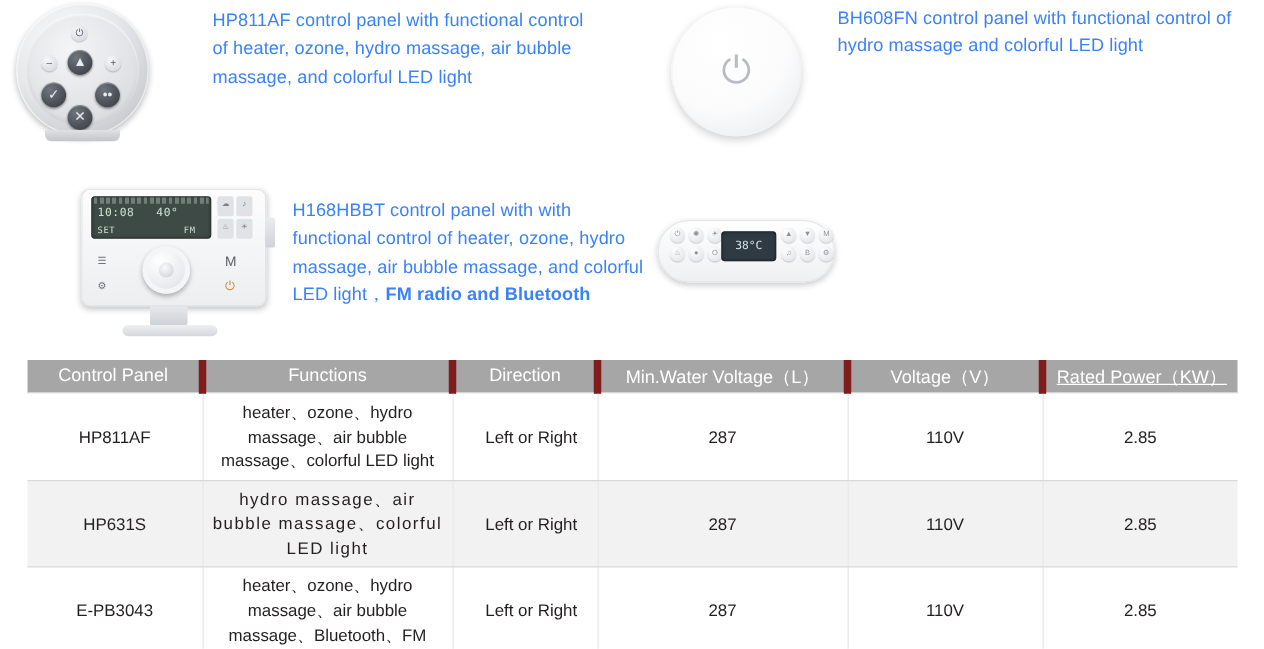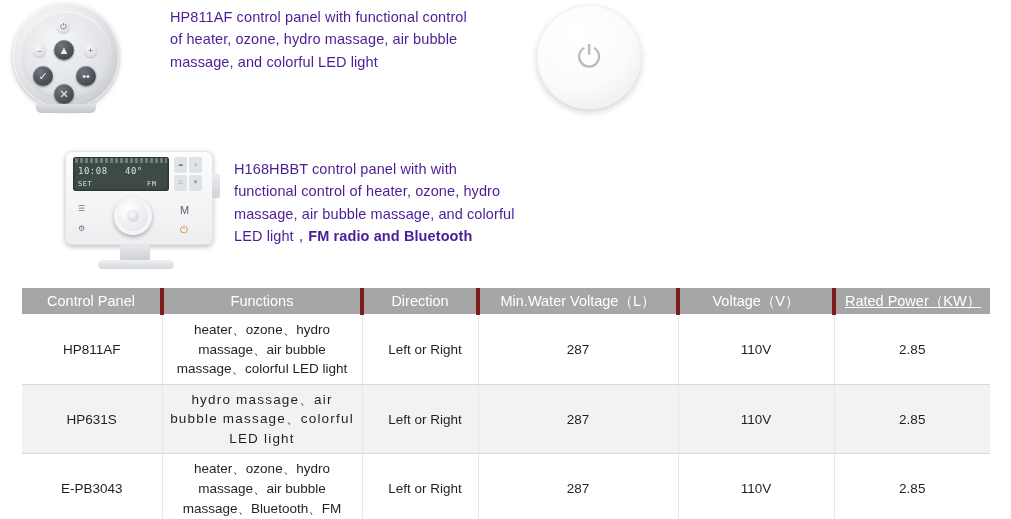--- a/index.html
+++ b/index.html
@@ -38,21 +38,21 @@
 
   .img-box {
     flex: 0 0 auto;
     display: flex;
     align-items: center;
     justify-content: center;
   }
   .desc {
     font-size: 14.5px;
     line-height: 1.55;
-    color: #4c1d95;
+    color: #3b82f6;
     letter-spacing: .1px;
   }
   .desc b { font-weight: bold; }
 
   
   .panel-hp811 {
     width: 160px;
     height: 115px;
     position: relative;
   }
@@ -276,21 +276,21 @@
     width: 968px;
     border-collapse: collapse;
     table-layout: fixed;
   }
   .spec-table th {
     background: #a6a6a6;
     color: #ffffff;
     font-weight: normal;
     font-size: 14.5px;
     height: 24px;
-    border-right: 4px solid #7f1d1d;
+    border-right: 6px solid #7f1d1d;
     border-bottom: 1px solid #ffffff;
     text-align: center;
     vertical-align: middle;
   }
   .spec-table th:last-child { border-right: none; text-decoration: underline; }
   .spec-table td {
     font-size: 13.5px;
     color: #231f20;
     text-align: center;
     vertical-align: middle;
@@ -337,20 +337,21 @@
     </div>
 
     <div class="cell cell-b">
       <div class="img-box" style="margin-left:12px;">
         <div class="panel-bh608">
           <div class="bh608-disc">
             <div class="bh608-glyph">⏻</div>
           </div>
         </div>
       </div>
+      <div class="desc" style="width:320px; margin-left:18px; margin-top:4px;">BH608FN control panel with functional control of hydro massage and colorful LED light</div>
     </div>
 
   </div>
 
   <div class="product-row row-2">
 
     <div class="cell cell-a">
       <div class="img-box" style="margin-left:62px;">
         <div class="panel-h168">
           <div class="h168-body"></div>
@@ -380,20 +381,42 @@
           <div class="h168-stand"></div>
           <div class="h168-foot"></div>
         </div>
       </div>
       <div class="desc" style="width:286px; margin-left:12px; margin-top:10px;">
         <span>H168HBBT control panel with with functional control of heater, ozone, hydro massage, air bubble massage, and colorful LED light，</span><b>FM radio and Bluetooth</b>
       </div>
     </div>
 
     <div class="cell cell-b">
+      <div class="img-box" style="margin-left:6px; margin-top:22px;">
+        <div class="panel-epb">
+          <div class="epb-body"></div>
+          <div class="epb-keys-l">
+            <div class="epb-key">⏻</div>
+            <div class="epb-key">✺</div>
+            <div class="epb-key">☀</div>
+            <div class="epb-key">♨</div>
+            <div class="epb-key">●</div>
+            <div class="epb-key">O</div>
+          </div>
+          <div class="epb-lcd">38°C</div>
+          <div class="epb-keys-r">
+            <div class="epb-key">▲</div>
+            <div class="epb-key">▼</div>
+            <div class="epb-key">M</div>
+            <div class="epb-key">♫</div>
+            <div class="epb-key">B</div>
+            <div class="epb-key">⚙</div>
+          </div>
+        </div>
+      </div>
     </div>
 
   </div>
 
   <table class="spec-table">
     <colgroup>
       <col class="col-panel">
         <col class="col-func">
         <col class="col-dir">
       <col class="col-cap">

